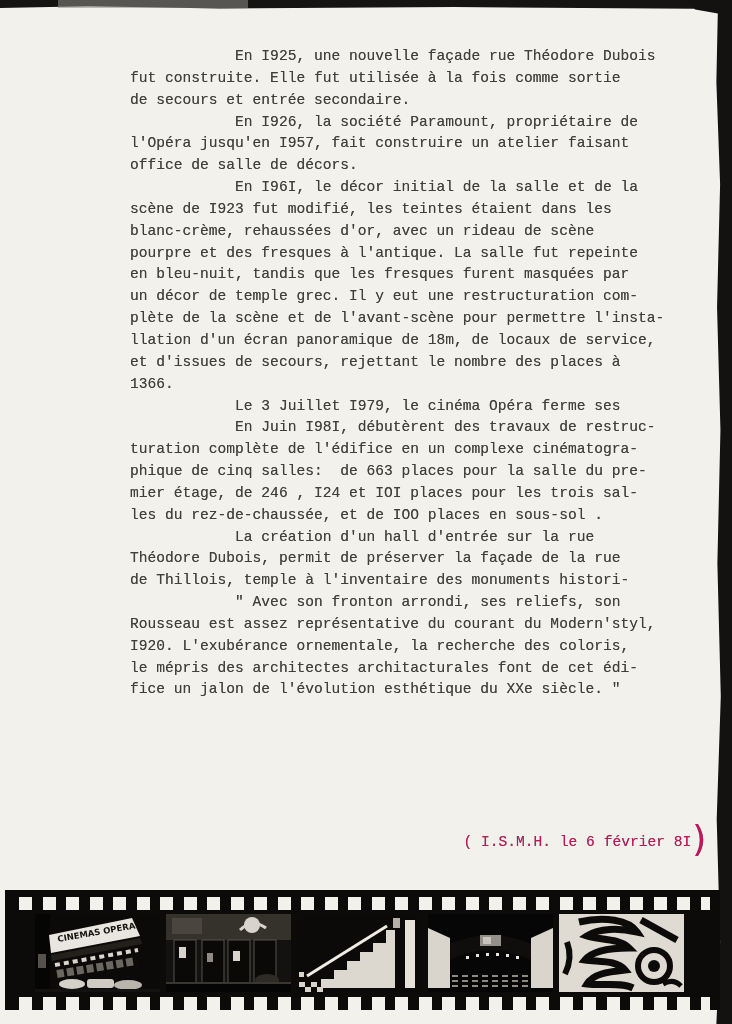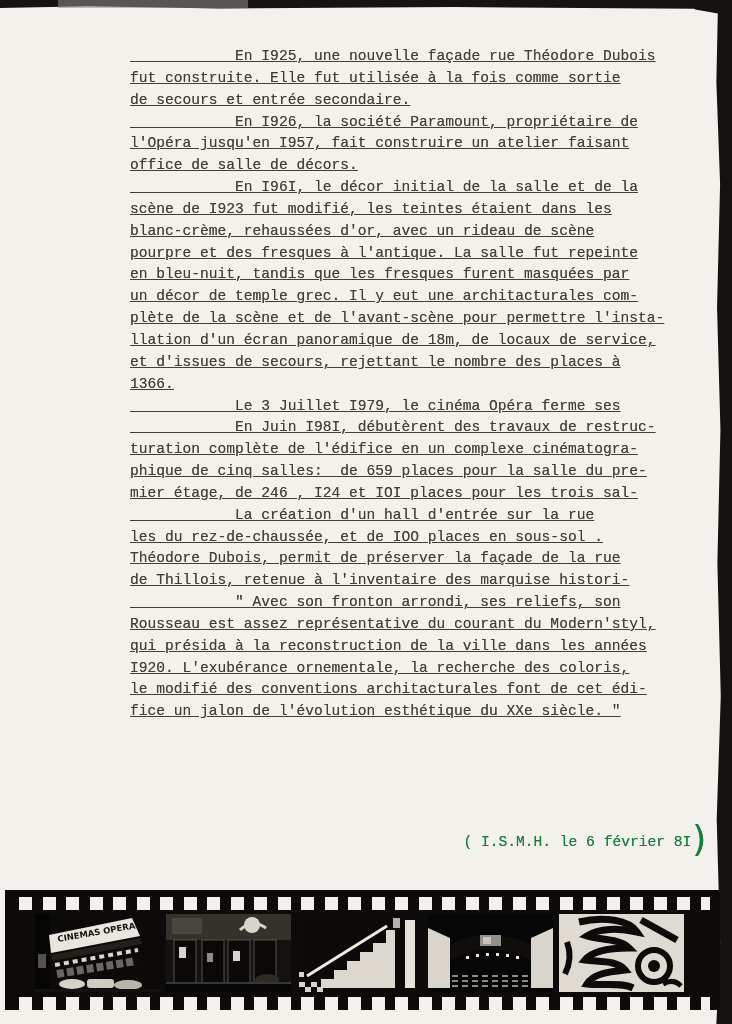--- a/index.html
+++ b/index.html
@@ -26,31 +26,30 @@
     clip-path:polygon(18% 0,100% 0,100% 100%,8% 100%,30% 92%,10% 80%,34% 68%,14% 55%,32% 42%,12% 30%,30% 18%,8% 8%);
   }
   .scan-corner{
     position:absolute;top:0;right:0;width:46px;height:16px;background:#141210;
     clip-path:polygon(0 0,100% 0,100% 100%,20% 60%);
   }
   
   .text-block{
     position:absolute;left:130px;top:46px;width:540px;
     color:#413f3a;
-    text-decoration:underline;
   }
   .tw-line{
     white-space:pre;
     font:14.6px/21.85px "Liberation Mono", monospace;
     height:21.85px;
     text-shadow:0 0 0.6px rgba(64,60,54,.65);
   }
   .attribution{
     position:absolute;left:446px;top:806px;
-    color:#15803d;
+    color:#be185d;
     font:14.6px/24px "Liberation Mono", monospace;
     text-shadow:0 0 0.6px rgba(64,60,54,.65);
     white-space:pre;
   }
   .big-paren{
     font-family:"DejaVu Sans", sans-serif;
     font-size:36px;font-weight:400;
     display:inline-block;vertical-align:middle;
     position:relative;top:-3px;left:1px;
   }
@@ -88,39 +87,38 @@
     <div class="tw-line">fut construite. Elle fut utilisée à la fois comme sortie</div>
     <div class="tw-line">de secours et entrée secondaire.</div>
     <div class="tw-line">            En I926, la société Paramount, propriétaire de</div>
     <div class="tw-line">l'Opéra jusqu'en I957, fait construire un atelier faisant</div>
     <div class="tw-line">office de salle de décors.</div>
     <div class="tw-line">            En I96I, le décor initial de la salle et de la</div>
     <div class="tw-line">scène de I923 fut modifié, les teintes étaient dans les</div>
     <div class="tw-line">blanc-crème, rehaussées d'or, avec un rideau de scène</div>
     <div class="tw-line">pourpre et des fresques à l'antique. La salle fut repeinte</div>
     <div class="tw-line">en bleu-nuit, tandis que les fresques furent masquées par</div>
-    <div class="tw-line">un décor de temple grec. Il y eut une architacturales com-</div>
+    <div class="tw-line">un décor de temple grec. Il y eut une restructuration com-</div>
     <div class="tw-line">plète de la scène et de l'avant-scène pour permettre l'insta-</div>
     <div class="tw-line">llation d'un écran panoramique de 18m, de locaux de service,</div>
     <div class="tw-line">et d'issues de secours, rejettant le nombre des places à</div>
     <div class="tw-line">1366.</div>
     <div class="tw-line">            Le 3 Juillet I979, le cinéma Opéra ferme ses</div>
     <div class="tw-line">            En Juin I98I, débutèrent des travaux de restruc-</div>
     <div class="tw-line">turation complète de l'édifice en un complexe cinématogra-</div>
-    <div class="tw-line">phique de cinq salles:  de 659 places pour la salle du pre-</div>
+    <div class="tw-line">phique de cinq salles:  de 663 places pour la salle du pre-</div>
     <div class="tw-line">mier étage, de 246 , I24 et IOI places pour les trois sal-</div>
+    <div class="tw-line">les du rez-de-chaussée, et de IOO places en sous-sol .</div>
     <div class="tw-line">            La création d'un hall d'entrée sur la rue</div>
-    <div class="tw-line">les du rez-de-chaussée, et de IOO places en sous-sol .</div>
     <div class="tw-line">Théodore Dubois, permit de préserver la façade de la rue</div>
-    <div class="tw-line">de Thillois, retenue à l'inventaire des marquise histori-</div>
+    <div class="tw-line">de Thillois, temple à l'inventaire des monuments histori-</div>
     <div class="tw-line">            " Avec son fronton arrondi, ses reliefs, son</div>
     <div class="tw-line">Rousseau est assez représentative du courant du Modern'styl,</div>
-    <div class="tw-line">qui présida à la reconstruction de la ville dans les années</div>
     <div class="tw-line">I920. L'exubérance ornementale, la recherche des coloris,</div>
-    <div class="tw-line">le modifié des conventions architacturales font de cet édi-</div>
+    <div class="tw-line">le mépris des architectes architacturales font de cet édi-</div>
     <div class="tw-line">fice un jalon de l'évolution esthétique du XXe siècle. "</div>
   </div>
 
 <div class="attribution">
   <span>( I.S.M.H. le 6 février 8I</span><span class="big-paren">)</span>
 </div>
 
 <div class="filmstrip">
   <div class="sprockets top"></div>
   <div class="frames">

